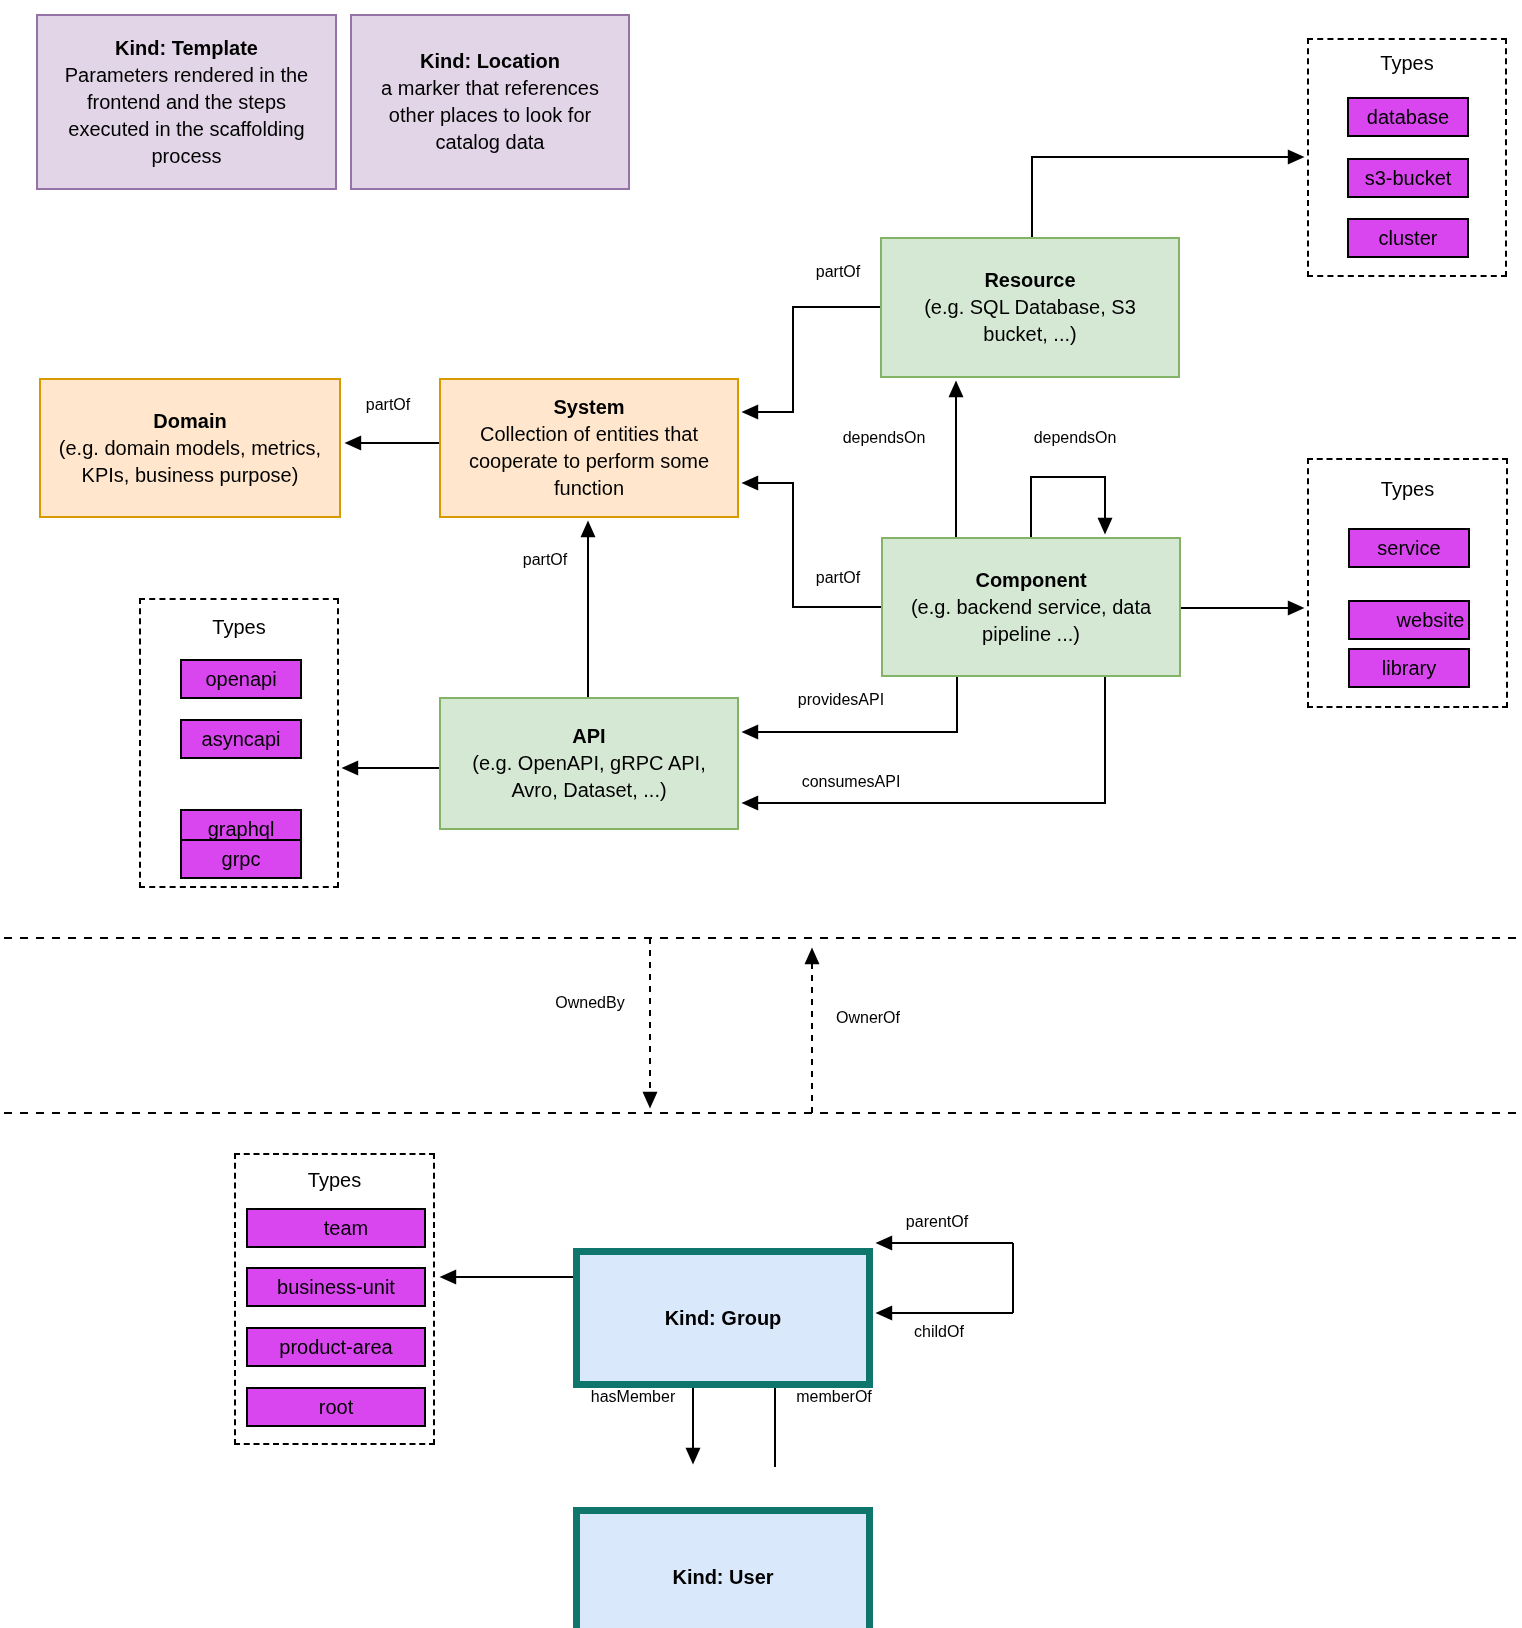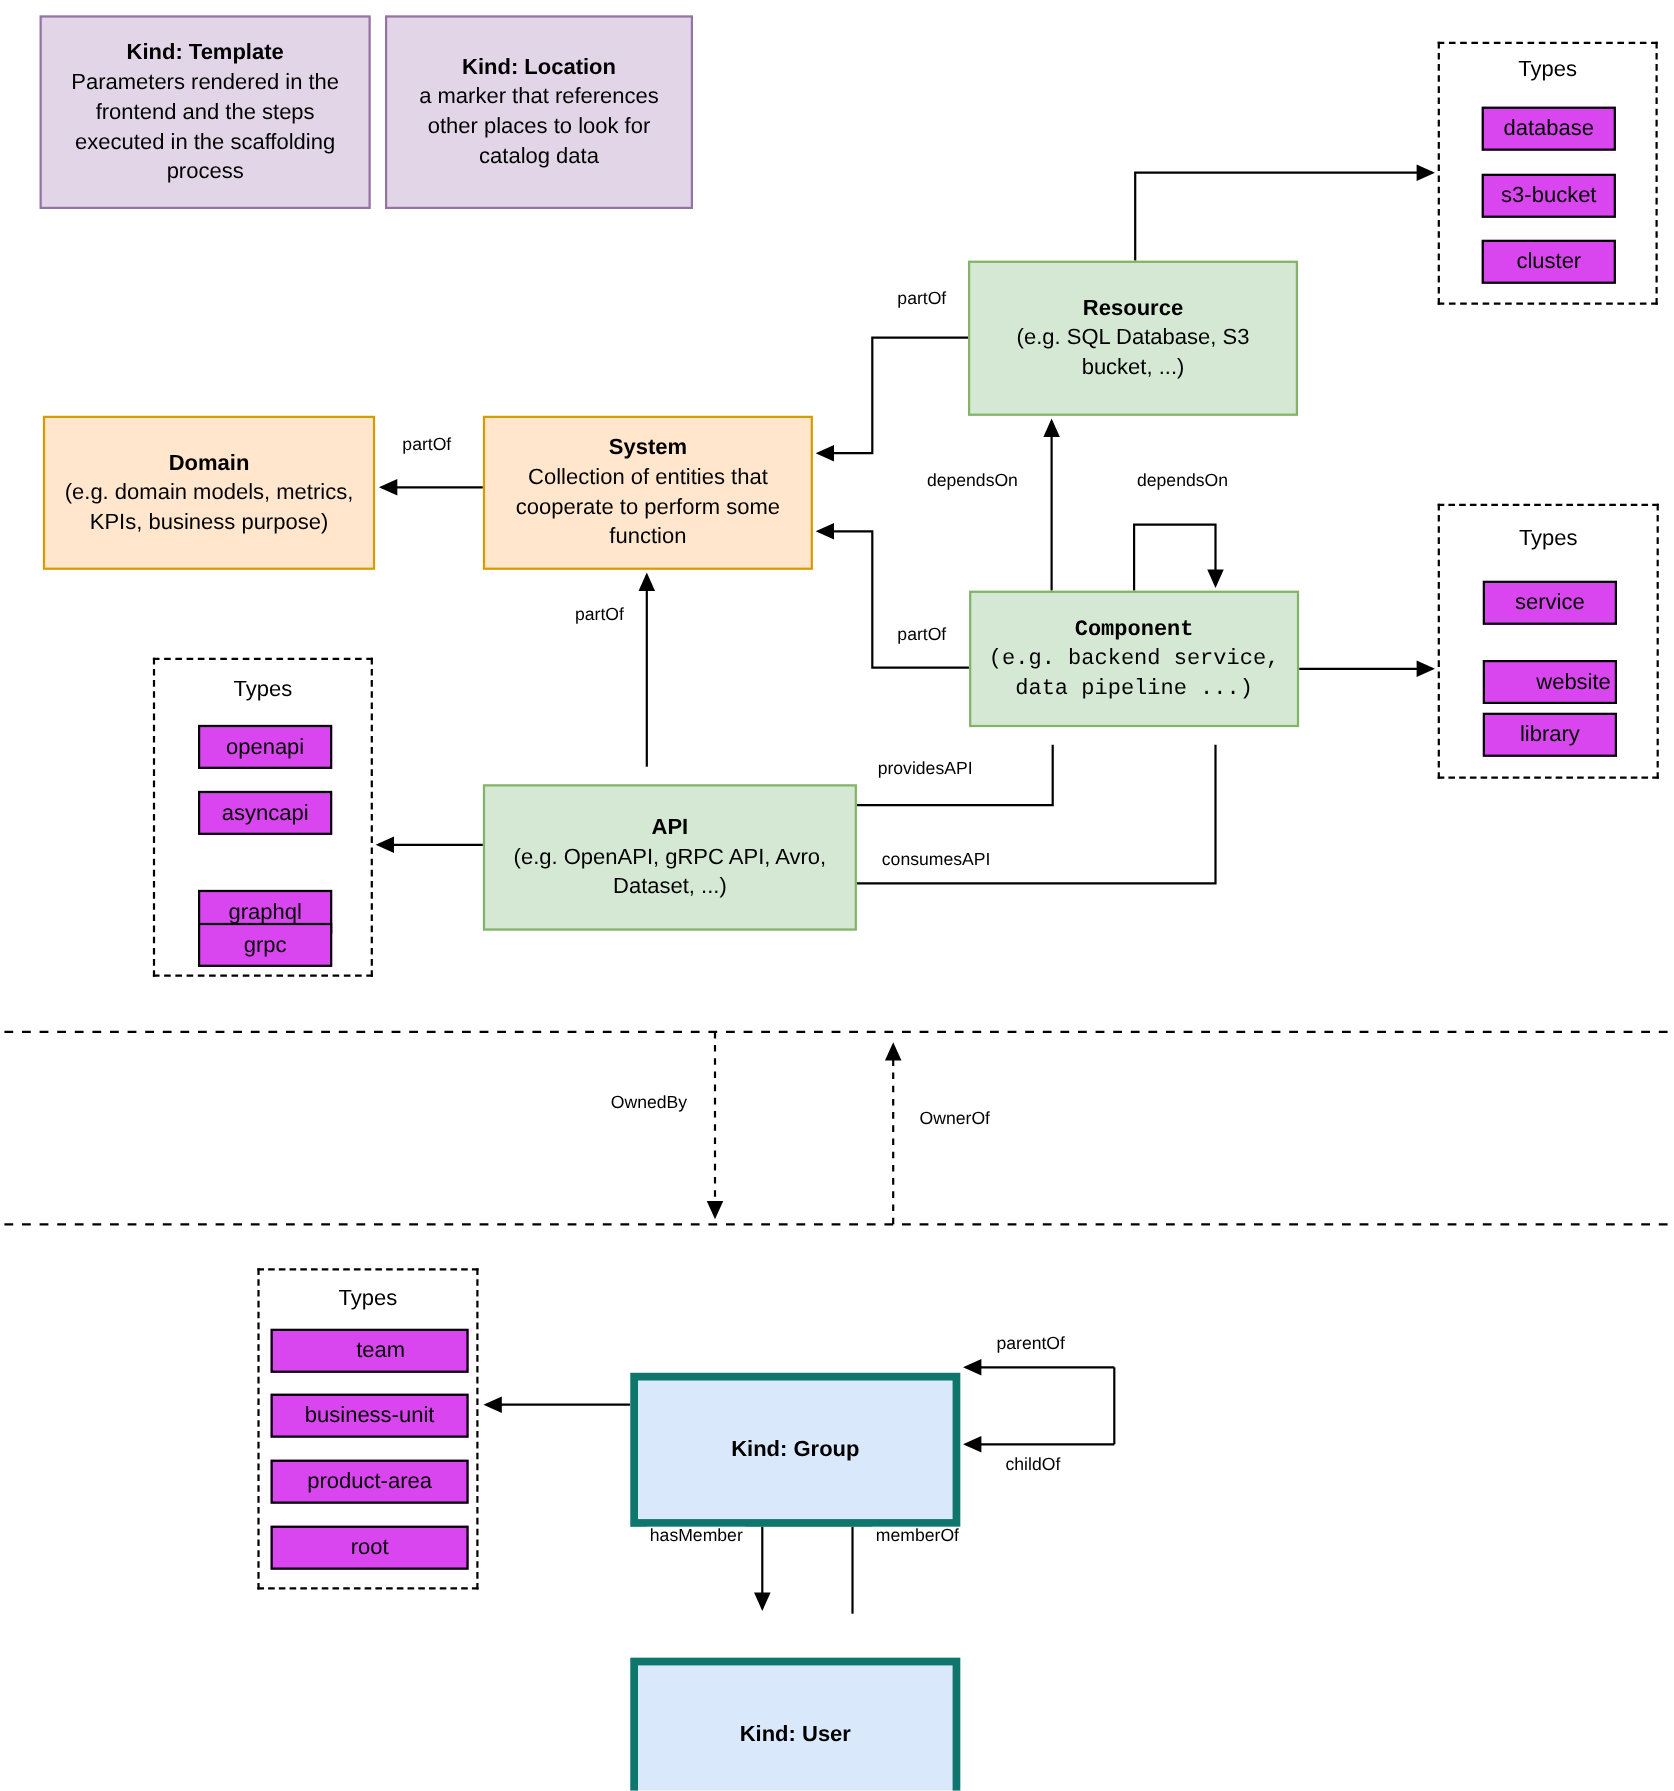--- a/index.html
+++ b/index.html
@@ -101,25 +101,25 @@
     <div class="body">(e.g.  domain models, metrics, KPIs, business purpose)</div>
   </div>
   <div class="node orange" style="left:439px;top:378px;width:300px;height:140px;">
     <div class="title">System</div>
     <div class="body">Collection of entities that cooperate to perform some function</div>
   </div>
   <div class="node green" style="left:880px;top:237px;width:300px;height:141px;">
     <div class="title">Resource</div>
     <div class="body">(e.g. SQL Database, S3 bucket, ...)</div>
   </div>
-  <div class="node green" style="left:881px;top:537px;width:300px;height:124px;font-family:Liberation Mono, monospace;">
+  <div class="node green" style="left:881px;top:537px;width:300px;height:140px;">
     <div class="title">Component</div>
     <div class="body">(e.g. backend service, data pipeline ...)</div>
   </div>
-  <div class="node green" style="left:439px;top:713px;width:340px;height:133px;">
+  <div class="node green" style="left:439px;top:697px;width:300px;height:133px;">
     <div class="title">API</div>
     <div class="body">(e.g. OpenAPI, gRPC API, Avro, Dataset, ...)</div>
   </div>
   <div class="node blue" style="left:573px;top:1208px;width:300px;height:140px;">
     <div class="title">Kind: Group</div>
   </div>
   <div class="node blue" style="left:573px;top:1467px;width:300px;height:141px;">
     <div class="title">Kind: User</div>
   </div>
 

